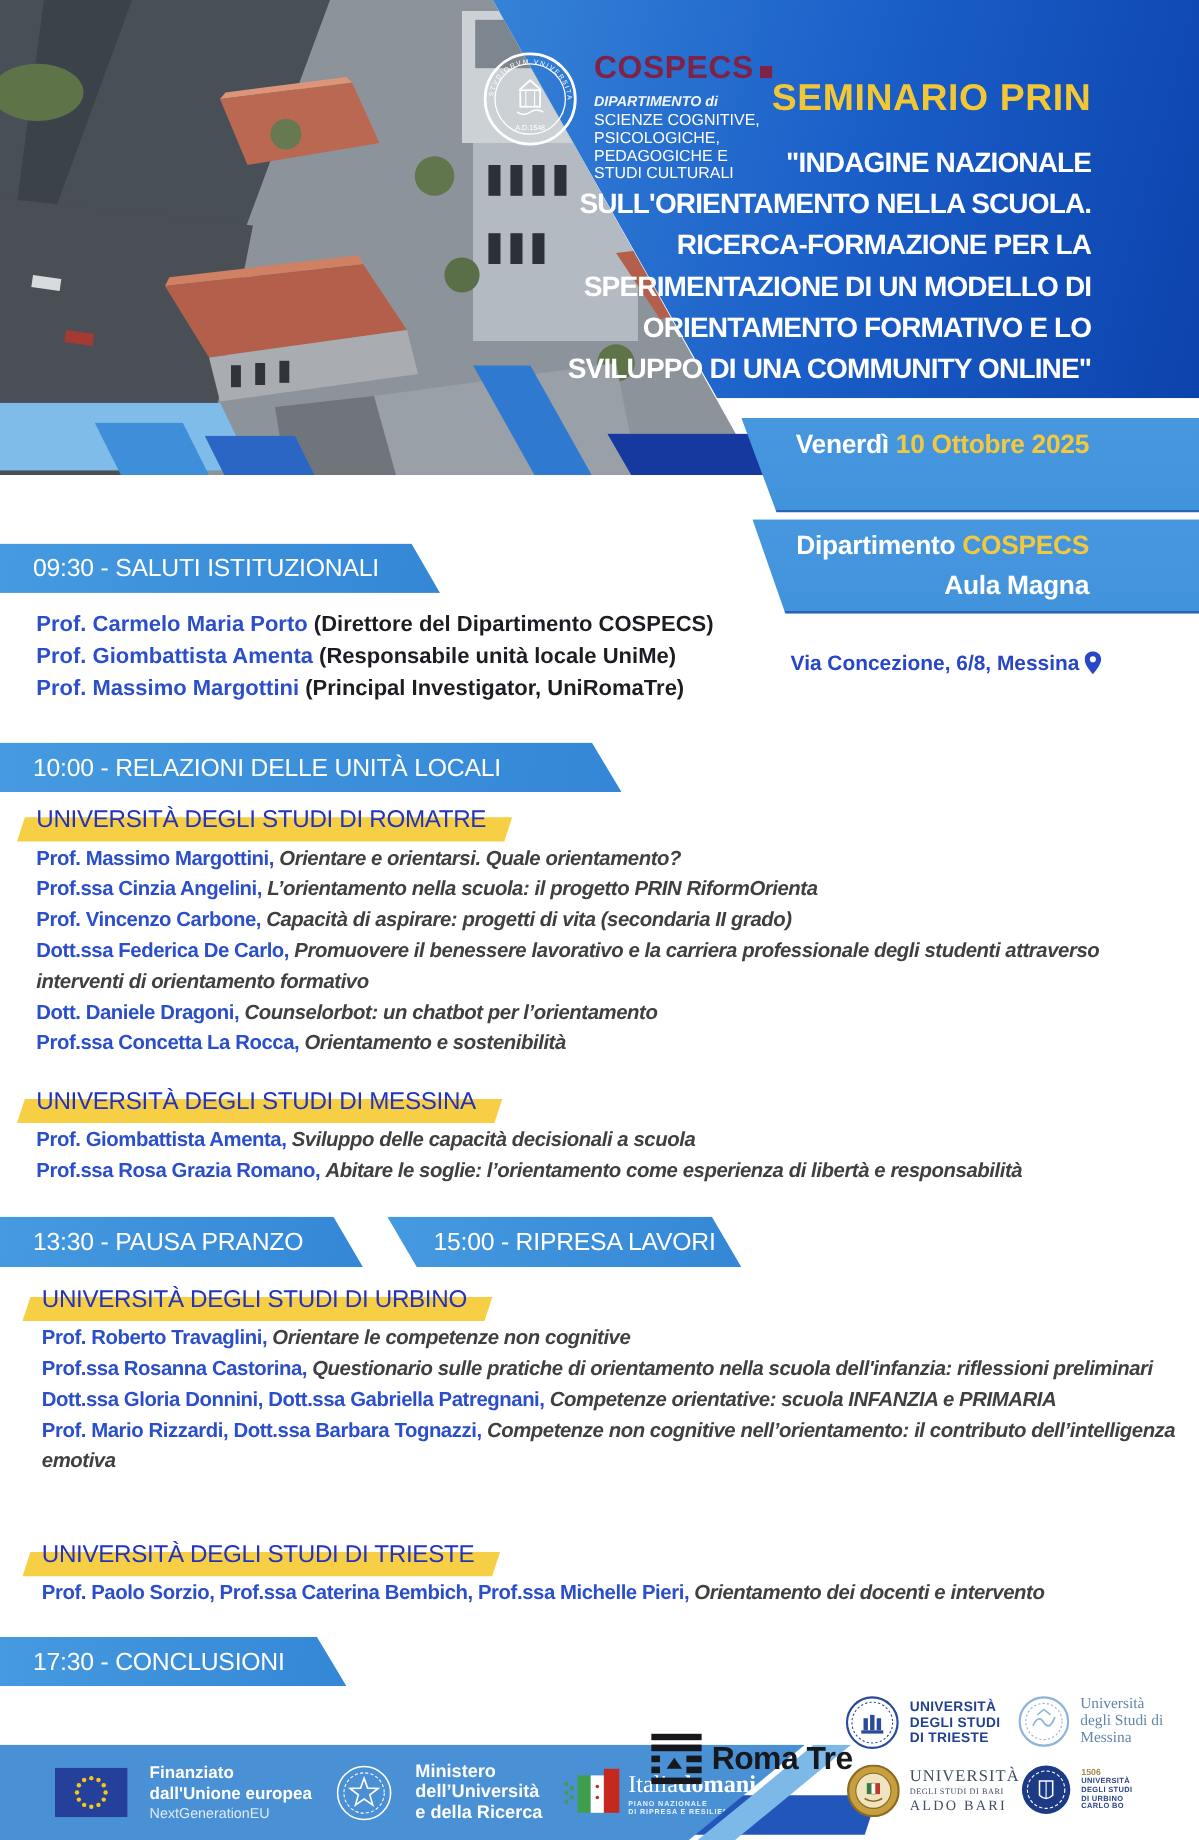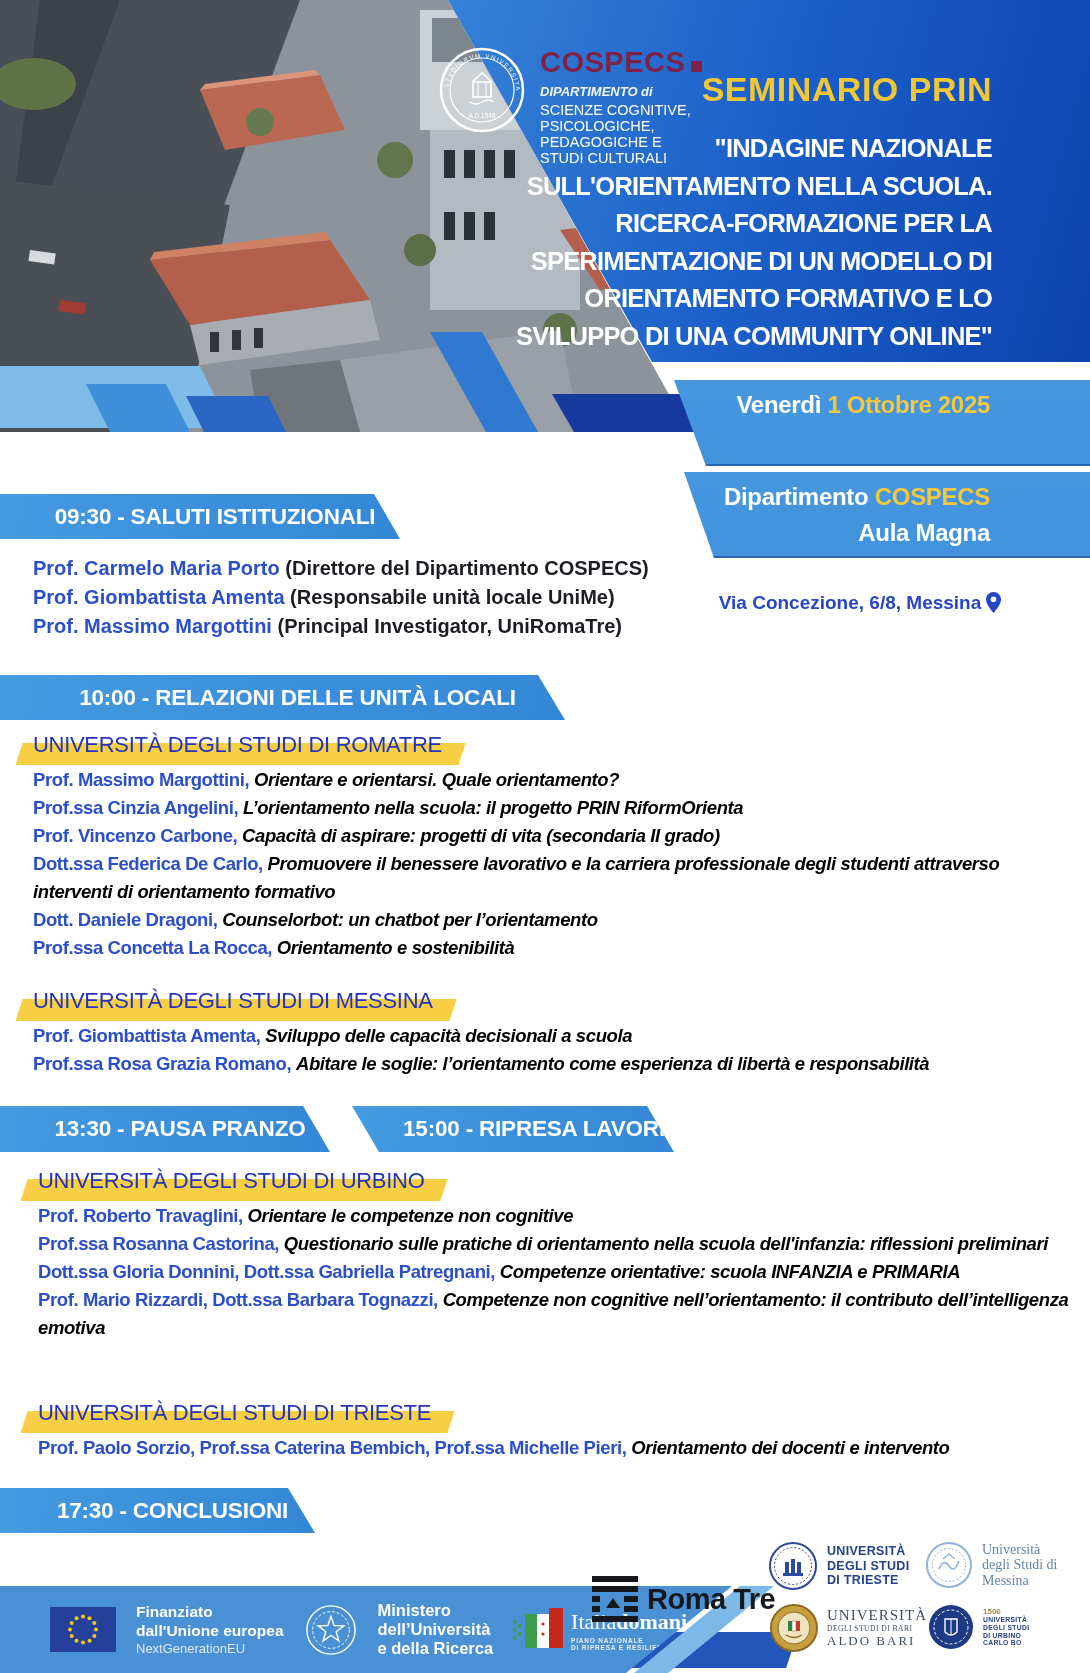--- a/index.html
+++ b/index.html
@@ -43,39 +43,39 @@
   .band2{left:670px;top:472px;width:420px;height:86px;padding-top:7px;
         clip-path:polygon(14px 0,420px 0,420px 86px,44px 86px);}
   .band-line{font-size:24px;line-height:36px;padding-right:100px;letter-spacing:-0.3px;}
   .accent{color:#f2c93e;}
   .address{position:absolute;left:670px;top:592px;width:380px;text-align:center;
         font-size:19px;font-weight:700;color:#2746c8;}
   .pin{vertical-align:-4px;margin-left:5px;}
 
   
   .sbanner{position:absolute;background:linear-gradient(100deg,#459ae0,#3487d6);color:#fff;
-        font-weight:700;font-size:22.5px;letter-spacing:-0.2px;display:flex;align-items:center;
-        padding-left:30px;box-sizing:border-box;justify-content:center;}
+        font-weight:400;font-size:22.5px;letter-spacing:-0.2px;display:flex;align-items:center;
+        padding-left:30px;box-sizing:border-box;}
   .b-saluti{left:0;top:494px;width:400px;height:45px;clip-path:polygon(0 0,374px 0,400px 45px,0 45px);}
   .b-relaz{left:0;top:675px;width:565px;height:45px;clip-path:polygon(0 0,538px 0,565px 45px,0 45px);}
   .b-pausa{left:0;top:1106px;width:330px;height:46px;clip-path:polygon(0 0,303px 0,330px 46px,0 46px);}
   .b-ripresa{left:352px;top:1106px;width:322px;height:46px;padding-left:42px;
         clip-path:polygon(0 0,295px 0,322px 46px,27px 46px);}
   .b-concl{left:0;top:1488px;width:315px;height:45px;clip-path:polygon(0 0,288px 0,315px 45px,0 45px);}
 
   
   .speakers{position:absolute;left:33px;top:554px;font-size:20px;line-height:29px;}
   .nm{color:#2b4ecb;font-weight:700;}
   .role{color:#1c1d22;font-weight:700;}
   .uni-head{position:absolute;font-size:22px;font-weight:400;color:#2433bd;letter-spacing:-0.3px;}
   .hl{position:relative;display:inline-block;z-index:0;padding:2px 4px 2px 0;}
   .hl::before{content:"";position:absolute;left:-14px;right:-16px;top:42%;bottom:-16%;
         background:#f7cf45;transform:skewX(-18deg);z-index:-1;}
   .talks{position:absolute;font-size:18.5px;line-height:28px;letter-spacing:-0.4px;width:1050px;}
-  .tt{color:#000000;font-style:italic;font-weight:600;}
+  .tt{color:#404040;font-style:italic;font-weight:600;}
 
   
   .navy-par{position:absolute;left:612px;top:1632px;width:180px;height:36px;background:#2356bb;
         transform:skewX(-18deg);}
   .bar-edge{position:absolute;left:0;top:1586px;width:790px;height:87px;background:#7db9e8;
         clip-path:polygon(740px 0,774px 0,668px 87px,634px 87px);}
   .eu-bar{position:absolute;left:0;top:1586px;width:760px;height:87px;background:#4a90d5;
         clip-path:polygon(0 0,732px 0,626px 87px,0 87px);
         display:flex;align-items:center;gap:20px;padding-left:50px;box-sizing:border-box;color:#fff;}
   .eu-l1,.eu-l2{font-size:15.5px;font-weight:700;line-height:19px;}
@@ -176,21 +176,21 @@
       </div>
     </div>
 
     <div class="kicker">SEMINARIO PRIN</div>
     <div class="main-title">"INDAGINE NAZIONALE SULL'ORIENTAMENTO NELLA SCUOLA. RICERCA-FORMAZIONE PER LA SPERIMENTAZIONE DI UN MODELLO DI ORIENTAMENTO FORMATIVO E LO SVILUPPO DI UNA COMMUNITY ONLINE"</div>
   </div>
 
   <div class="band band1">
     <div class="band-line">
       <span>Venerdì</span>
-      <span class="accent">1 Ottobre 2025</span>
+      <span class="accent">10 Ottobre 2025</span>
     </div>
   </div>
 
   <div class="band band2">
     <div class="band-line">
       <span>Dipartimento</span>
       <span class="accent">COSPECS</span>
     </div>
     <div class="band-line">Aula Magna</div>
   </div>

